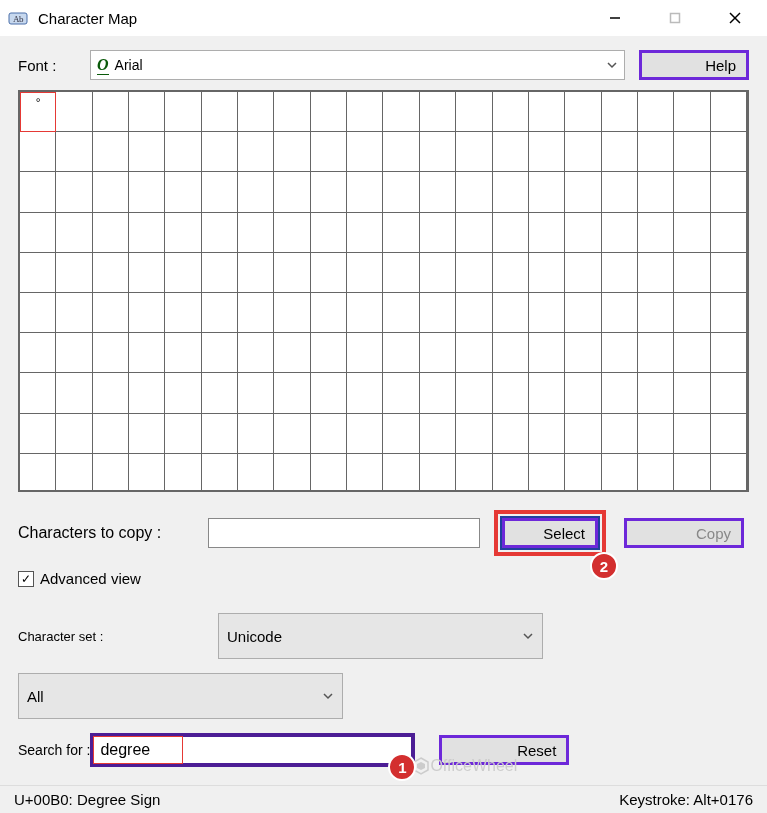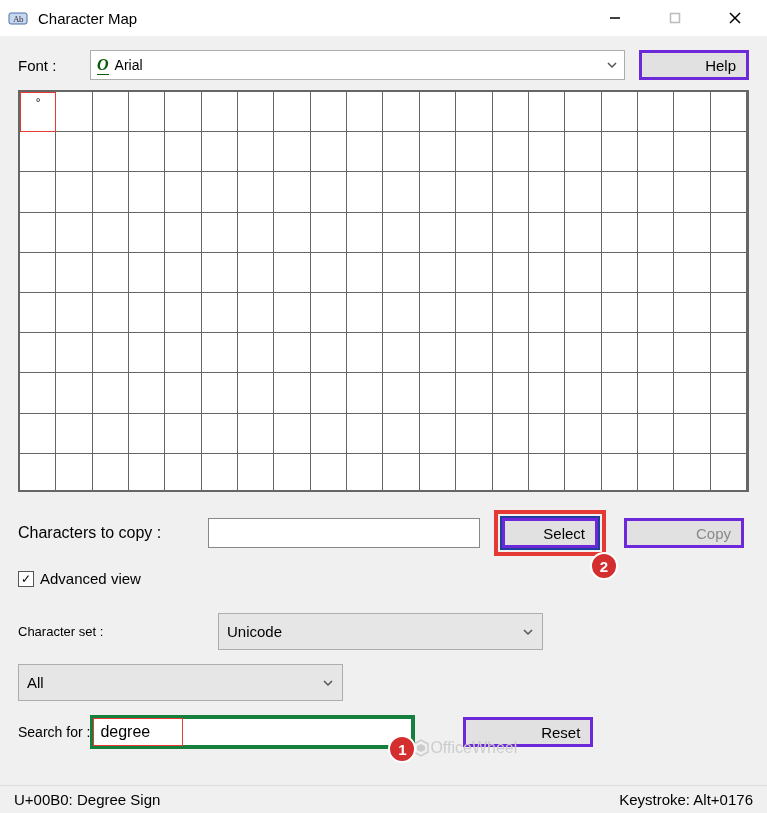--- a/index.html
+++ b/index.html
@@ -138,52 +138,52 @@
   .adv-row { margin-top: 14px; align-items: center; }
   .check {
     width: 16px; height: 16px; border: 1px solid #555; background: #fff;
     display: inline-flex; align-items: center; justify-content: center;
     margin-right: 6px; font-size: 12px; line-height: 1;
   }
   .check::after { content: "✓"; font-size: 12px; }
   .field-row { align-items: center; margin-top: 14px; }
   .field-row .label { width: 200px; font-size: 13px; }
   .sel-box {
-    height: 37px;
+    height: 46px;
     width: 325px;
     background: #e6e6e6;
     border: 1px solid #adadad;
     display: flex; align-items: center; justify-content: space-between;
     padding: 0 8px;
     font-size: 15px;
   }
   .goto { margin-left: 14px; color: #888; font-size: 15px; display: flex; align-items: center; }
   .goto-box {
     width: 54px; height: 30px; background: #f0f0f0; border: 1px solid #ccc; margin-left: 10px;
   }
   .search-row { align-items: center; margin-top: 14px; position: relative; }
   .search-wrap { position: relative; }
   .search-red {
-    border: 4px solid #15803d;
+    border: 4px solid #4c1d95;
     height: 34px;
     width: 325px;
     display: flex; align-items: flex-start;
     background: #fff;
     padding: 0;
   }
   .search-input {
     width: 88px;
     padding: 0 6px;
     font-size: 16px;
     height: 100%;
     display: flex; align-items: center;
     background: #fff;
     outline: 1px solid #e53935;
   }
-  .reset-btn { margin-left: 48px; min-width: 130px; padding-left: 44px; }
+  .reset-btn { margin-left: 24px; min-width: 130px; padding-left: 44px; }
   .badge-1 {
     position: absolute;
     left: 298px; bottom: -14px;
     width: 28px; height: 28px; border-radius: 50%;
     background: #d32f2f;
     color: #fff; font-weight: bold;
     display: flex; align-items: center; justify-content: center;
     border: 2px solid #fff;
     font-size: 15px;
     z-index: 5;

